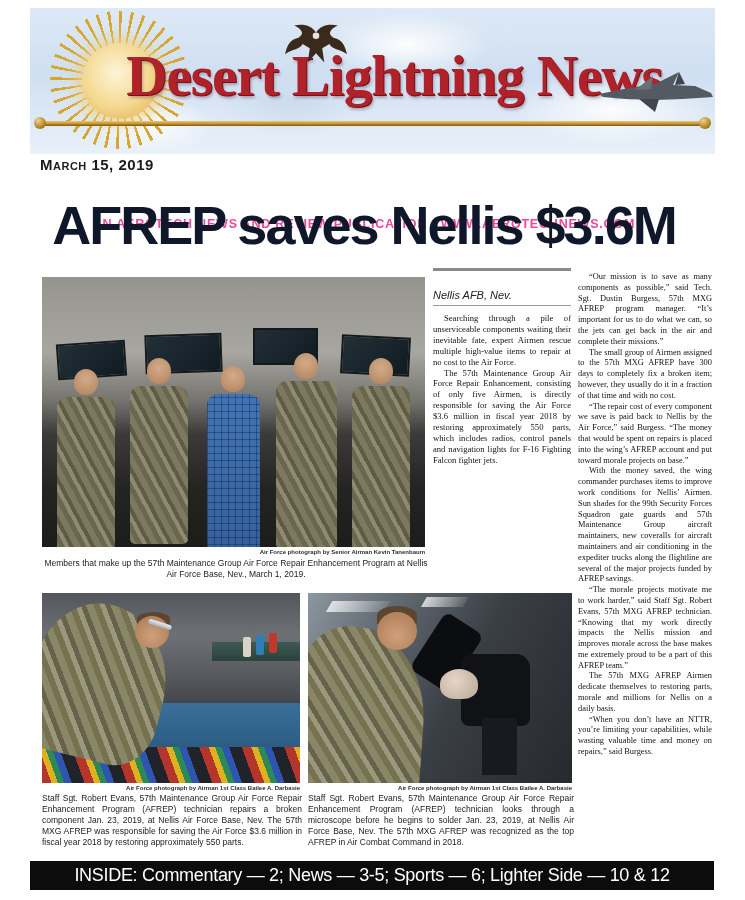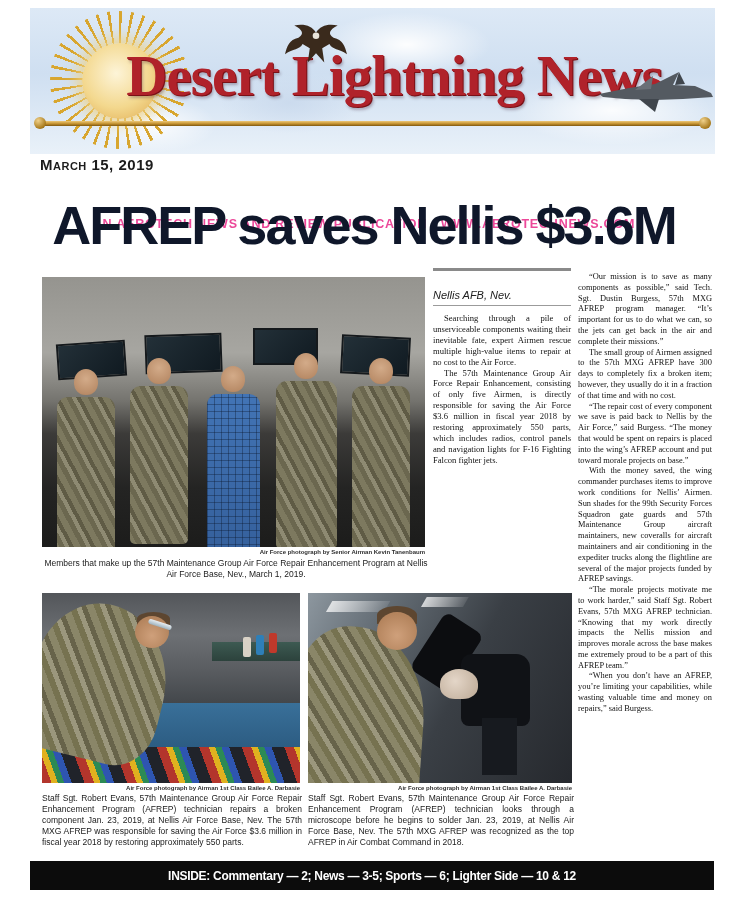--- a/index.html
+++ b/index.html
@@ -99,21 +99,21 @@
   .rule-thin{height:1px;background:#9b9b9b;margin-top:4px;margin-bottom:7px;}
   .bodycol{font-family:"Liberation Serif",serif;color:#121212;}
   .bodycol p{margin:0;text-indent:11px;text-align:justify;hyphens:auto;}
   .col-mid .bodycol{font-size:8.6px;line-height:10.9px;}
   .col-right{position:absolute;left:578px;top:272px;width:134px;height:586px;overflow:hidden;}
   .col-right .bodycol{font-size:8.4px;line-height:10.8px;}
 
   
   .inside-bar{position:absolute;left:30px;top:861px;width:684px;height:29px;background:#0c0c0c;
     display:flex;align-items:center;justify-content:center;}
-  .inside-bar span{color:#ffffff;font-weight:700;font-size:12px;letter-spacing:-.3px;text-align:center;}
+  .inside-bar span{color:#ffffff;font-weight:400;font-size:18px;letter-spacing:-.3px;text-align:center;}
 </style>
 </head>
 <body>
 
 <div class="page">
 
   <header class="masthead">
     <div class="sun"></div>
     <div class="sun-core"></div>
     <div class="mast-title">Desert Lightning News</div>
@@ -178,21 +178,22 @@
       </div>
   </div>
 
   <div class="col-right">
     <div class="bodycol">
         <p>“Our mission is to save as many components as possible,” said Tech. Sgt. Dustin Burgess, 57th MXG AFREP program manager. “It’s important for us to do what we can, so the jets can get back in the air and complete their missions.”</p>
         <p>The small group of Airmen assigned to the 57th MXG AFREP have 300 days to completely fix a broken item; however, they usually do it in a fraction of that time and with no cost.</p>
         <p>“The repair cost of every component we save is paid back to Nellis by the Air Force,” said Burgess. “The money that would be spent on repairs is placed into the wing’s AFREP account and put toward morale projects on base.”</p>
         <p>With the money saved, the wing commander purchases items to improve work conditions for Nellis’ Airmen. Sun shades for the 99th Security Forces Squadron gate guards and 57th Maintenance Group aircraft maintainers, new coveralls for aircraft maintainers and air conditioning in the expediter trucks along the flightline are several of the major projects funded by AFREP savings.</p>
         <p>“The morale projects motivate me to work harder,” said Staff Sgt. Robert Evans, 57th MXG AFREP technician. “Knowing that my work directly impacts the Nellis mission and improves morale across the base makes me extremely proud to be a part of this AFREP team.”</p>
-        <p>“When you don’t have an AFREP, you’re limiting your capabilities, while wasting valuable time and money on repairs,” said Burgess.</p>
+        <p>The 57th MXG AFREP Airmen dedicate themselves to restoring parts, morale and millions for Nellis on a daily basis.</p>
+        <p>“When you don’t have an NTTR, you’re limiting your capabilities, while wasting valuable time and money on repairs,” said Burgess.</p>
       </div>
   </div>
 
   <div class="photo photo-repair">
     <div class="shelf"></div>
     <div class="bottle" style="right:14%;top:22%;background:#2e7fb8;"></div>
     <div class="bottle" style="right:9%;top:21%;background:#c0392b;"></div>
     <div class="bottle" style="right:19%;top:23%;background:#d9d2c6;"></div>
     <div class="bench-mat"></div>
     <div class="tool-strip"></div>

